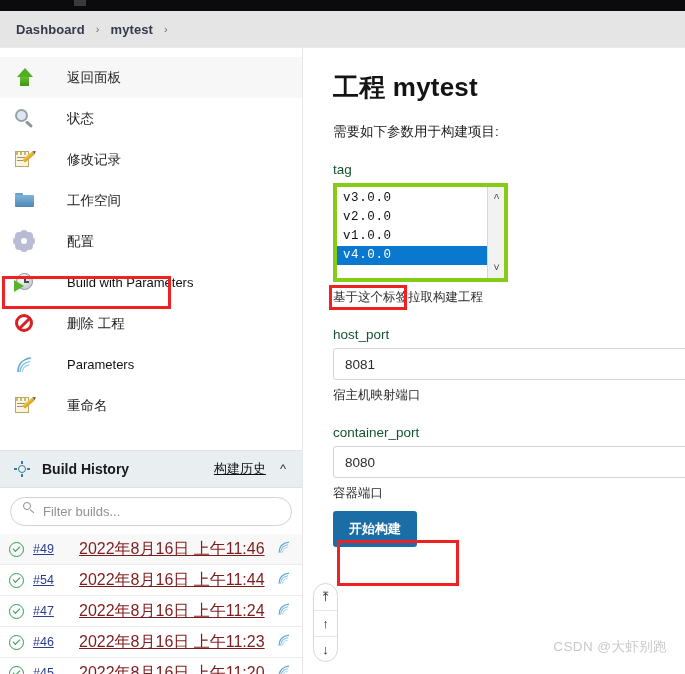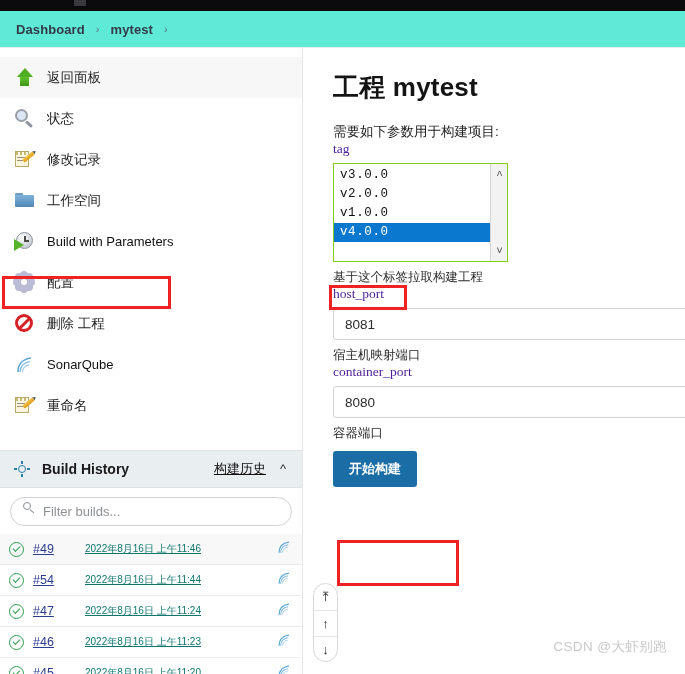--- a/index.html
+++ b/index.html
@@ -25,21 +25,21 @@
   .topstrip-nub {
     position: absolute; left: 74px; top: 0;
     width: 12px; height: 6px;
     background: #3a3a3e;
   }
 
   
   .breadcrumb-bar {
     position: absolute; left: 0; top: 11px;
     width: 685px; height: 37px;
-    background: #5eead4;
+    background: #e5e5e5;
     border-bottom: 1px solid #eaeaea;
     display: flex; align-items: center;
     padding-left: 16px;
   }
   .crumb {
     font-size: 13px; font-weight: bold;
     color: #35394a;
     letter-spacing: .1px;
   }
   .crumb-sep {
@@ -65,20 +65,21 @@
   }
   .side-top-pad { height: 9px; background: #ffffff; }
 
   .nav-list { list-style: none; }
   .nav-item {
     display: flex; align-items: center;
     height: 41px;
     padding-left: 14px;
     cursor: pointer;
     position: relative;
+    gap: 20px;
   }
   .nav-item.alt { background: #f7f7f7; }
   .nav-label {
     font-size: 13.5px;
     color: #1c1c1c;
     margin-left: 12px;
     white-space: nowrap;
   }
   .nav-label.latin { font-size: 13px; color: #111; }
 
@@ -323,23 +324,22 @@
     border-bottom: 1.6px solid #2e9e50;
     transform: rotate(-45deg);
   }
   .build-num {
     font-size: 12.5px; color: #2a3d8f;
     text-decoration: underline;
     margin-left: 9px;
     width: 46px;
   }
   .build-date {
-    font-size: 10px; color: #0f766e;
+    font-size: 16px; color: #7f1d1d;
     text-decoration: underline;
-    margin-left: 6px;
     white-space: nowrap;
   }
   .build-sonar { margin-left: auto; margin-right: 10px; }
 
   
   .main {
     position: absolute; left: 304px; top: 0;
     width: 381px; height: 626px;
     background: #fff;
     overflow: hidden;
@@ -349,32 +349,33 @@
   .page-title {
     font-size: 26px; font-weight: bold;
     color: #141414;
     letter-spacing: .2px;
   }
   .intro {
     margin-top: 18px;
     font-size: 13.5px; color: #1d1d1d;
   }
   .field-label {
-    font-size: 13.5px; color: #4c1d95; font-family: Liberation Serif, serif;
+    margin-top: 21px;
+    font-size: 13.5px; color: #14532d;
   }
   .field-help {
     margin-top: 7px;
     font-size: 12.5px; color: #2a2a2a;
   }
 
   
   .listbox {
     margin-top: 6px;
     width: 175px; height: 99px;
-    border: 1px solid #84cc16;
+    border: 4px solid #84cc16;
     background: #fff;
     position: relative;
     overflow: hidden;
     font-family: "Liberation Mono", "DejaVu Sans Mono", monospace;
   }
   .listbox-items { padding-top: 2px; }
   .lb-opt {
     height: 19px; line-height: 19px;
     padding-left: 6px;
     font-size: 12.5px;
@@ -505,54 +506,54 @@
 
         <li class="nav-item">
           <span class="ico ico-folder">
             <span class="tab"></span>
               <span class="body"></span>
           </span>
           <span class="nav-label">工作空间</span>
         </li>
 
         <li class="nav-item">
+          <span class="ico ico-gear">
+            <span class="g"></span>
+              <span class="hole"></span>
+          </span>
+          <span class="nav-label">配置</span>
+        </li>
+
+        <li class="nav-item">
           <span class="ico ico-buildparam">
             <span class="clock"></span>
               <span class="hand-a"></span>
               <span class="hand-b"></span>
               <span class="play"></span>
           </span>
           <span class="nav-label latin">Build with Parameters</span>
-        </li>
-
-        <li class="nav-item">
-          <span class="ico ico-gear">
-            <span class="g"></span>
-              <span class="hole"></span>
-          </span>
-          <span class="nav-label">配置</span>
         </li>
 
         <li class="nav-item">
           <span class="ico ico-ban">
             <span class="circle"></span>
               <span class="bar"></span>
           </span>
           <span class="nav-label">删除 工程</span>
         </li>
 
         <li class="nav-item">
           <span class="ico ico-sonar">
             <svg width="21" height="21" viewBox="0 0 21 21">
               <path d="M4 18 C4 10 9 5 17 4" fill="none" stroke="#5aa7d8" stroke-width="1.6"></path>
               <path d="M6 18 C6.4 12 10 8.4 16 7.6" fill="none" stroke="#7fbbe2" stroke-width="1.4"></path>
               <path d="M8.4 18 C8.8 13.6 11.4 11.4 15.4 10.8" fill="none" stroke="#a3cfeb" stroke-width="1.2"></path>
             </svg>
           </span>
-          <span class="nav-label latin">SonarQube</span>
+          <span class="nav-label latin">Parameters</span>
         </li>
 
         <li class="nav-item">
           <span class="ico ico-notepad">
             <span class="pad"></span>
               <span class="line1"></span>
               <span class="line2"></span>
               <span class="pencil"></span>
           </span>
           <span class="nav-label">重命名</span>

